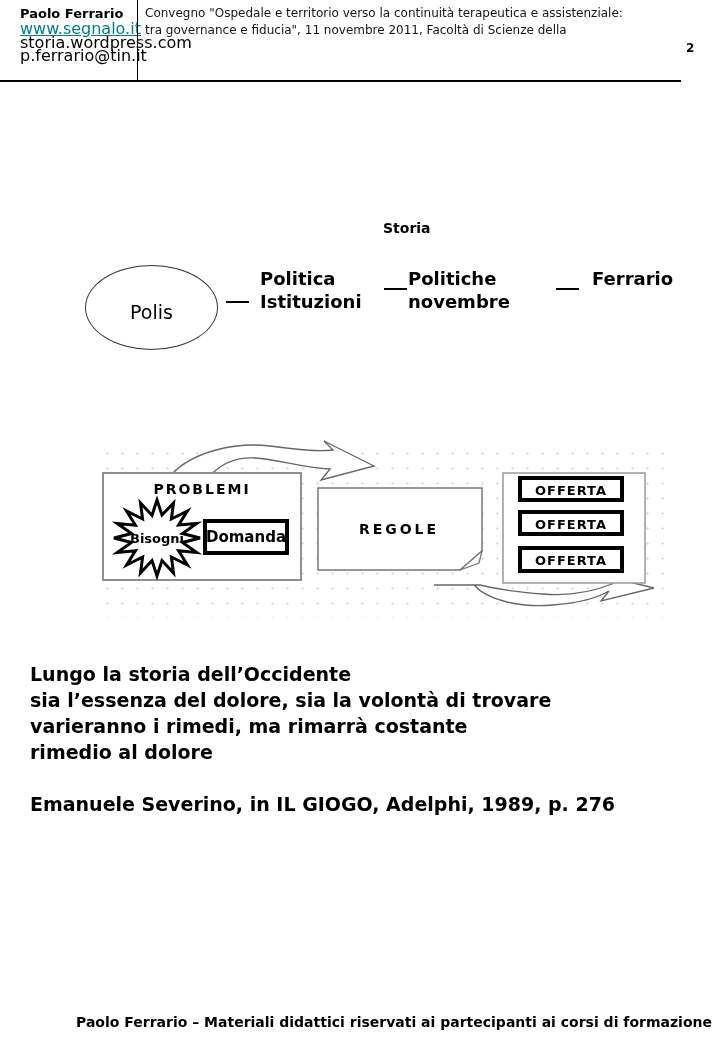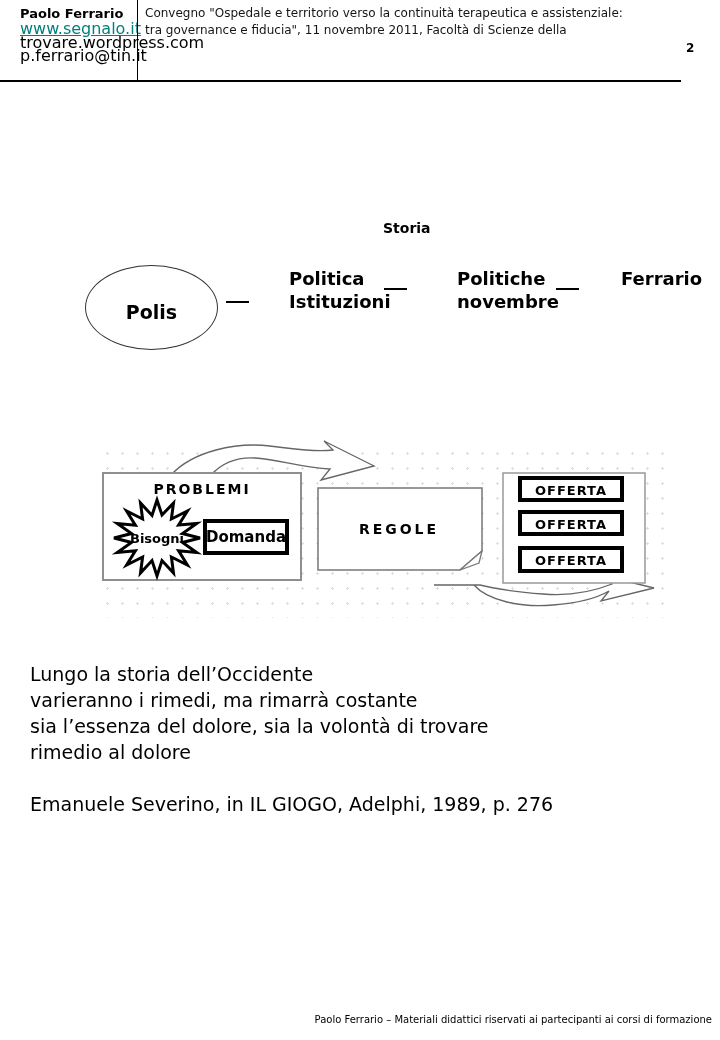--- a/index.html
+++ b/index.html
@@ -19,59 +19,59 @@
   .conference { position:absolute; left:145px; top:5px; width:560px; font-size:12px; line-height:17px; color:#151515; }
   .conference div { white-space:nowrap; }
   .page-number { position:absolute; left:686px; top:41px; font-size:12px; font-weight:bold; }
   .header-rule { position:absolute; left:0; top:80px; width:681px; height:2px; background:#000; }
 
   
   .storia-title { position:absolute; left:383px; top:220px; font-size:14px; font-weight:bold; }
   .polis-ellipse { position:absolute; left:85px; top:265px; width:131px; height:83px;
     border:1px solid #333; border-radius:50%;
     display:flex; align-items:center; justify-content:center; }
-  .polis-label { font-size:19px; font-weight:bold; padding-top:8px; }
+  .polis-label { font-size:19px; font-weight:normal; padding-top:8px; }
   .dash { position:absolute; width:23px; height:0; border-top:2px solid #000; }
   .dash1 { left:226px; top:301px; }
   .dash2 { left:384px; top:288px; }
   .dash3 { left:556px; top:288px; }
-  .col-label { position:absolute; font-size:18px; font-weight:bold; line-height:23px; white-space:nowrap;margin-left:29px; }
+  .col-label { position:absolute; font-size:18px; font-weight:bold; line-height:23px; white-space:nowrap; }
   .col1 { left:260px; top:267px; }
-  .col2 { left:428px; top:267px; }
+  .col2 { left:408px; top:267px; }
   .col3 { left:592px; top:267px; }
 
   
   .diagram-texture { position:absolute; left:100px; top:446px; width:566px; height:172px;
     background-image:radial-gradient(#dedede 1px, transparent 1.3px);
     background-size:15px 15px; }
   .process-svg { position:absolute; left:0; top:430px; width:720px; height:200px; }
   .process-svg text { font-family:"DejaVu Sans","Liberation Sans",sans-serif; font-weight:bold; fill:#000; }
   .t-problemi { font-size:14px; letter-spacing:2px; }
   .t-bisogni  { font-size:13px; }
   .t-domanda  { font-size:15px; }
   .t-regole   { font-size:14px; letter-spacing:3px; }
   .t-offerta  { font-size:13px; letter-spacing:1px; }
 
   
-  .quote { position:absolute; left:30px; top:661px; font-size:19px; font-weight:normal; line-height:26px; }
+  .quote { position:absolute; left:30px; top:661px; font-size:19px; font-weight:bold; line-height:26px; }
   .quote div { white-space:nowrap; }
   .citation { margin-top:26px; }
 
   
-  .footer { position:absolute; right:8px; top:1014px; font-size:10px; font-weight:normal; white-space:nowrap; }
+  .footer { position:absolute; right:8px; top:1014px; font-size:14px; font-weight:bold; white-space:nowrap; }
 </style>
 </head>
 <body>
 
 <div class="page">
 
   <div class="author-block">
     <div class="author-name">Paolo Ferrario</div>
     <a href="#" class="author-link teal">www.segnalo.it</a>
-    <span class="author-link">trovare.wordpress.com</span>
+    <span class="author-link">storia.wordpress.com</span>
     <span class="author-link">p.ferrario@tin.it</span>
   </div>
   <div class="header-vline"></div>
   <div class="conference">
     <div>Convegno "Ospedale e territorio verso la continuità terapeutica e assistenziale:</div>
     <div>tra governance e fiducia", 11 novembre 2011, Facoltà di Scienze della</div>
   </div>
   <div class="page-number">2</div>
   <div class="header-rule"></div>
 
@@ -118,21 +118,21 @@
     <rect x="520" y="478" width="102" height="22" fill="#ffffff" stroke="#000" stroke-width="4"></rect>
     <text class="t-offerta" x="571" y="495" text-anchor="middle">OFFERTA</text>
     <rect x="520" y="512" width="102" height="22" fill="#ffffff" stroke="#000" stroke-width="4"></rect>
     <text class="t-offerta" x="571" y="529" text-anchor="middle">OFFERTA</text>
     <rect x="520" y="548" width="102" height="23" fill="#ffffff" stroke="#000" stroke-width="4"></rect>
     <text class="t-offerta" x="571" y="565" text-anchor="middle">OFFERTA</text>
   </svg>
 
   <div class="quote">
     <div>Lungo la storia dell’Occidente</div>
+    <div>sia l’essenza del dolore, sia la volontà di trovare</div>
     <div>varieranno i rimedi, ma rimarrà costante</div>
-    <div>sia l’essenza del dolore, sia la volontà di trovare</div>
     <div>rimedio al dolore</div>
     <div class="citation">Emanuele Severino, in IL GIOGO, Adelphi, 1989, p. 276</div>
   </div>
 
   <div class="footer">Paolo Ferrario – Materiali didattici riservati ai partecipanti ai corsi di formazione</div>
 
 </div>
 
 </body></html>

